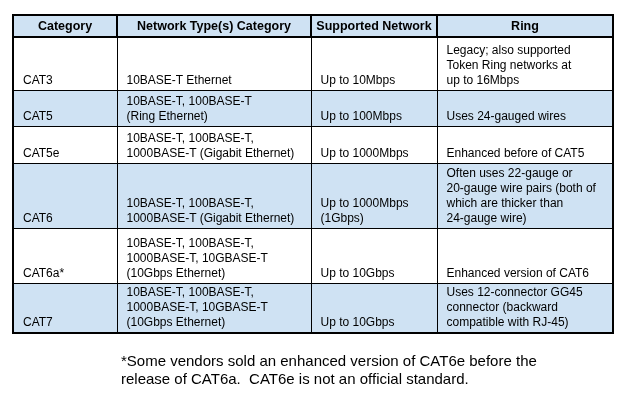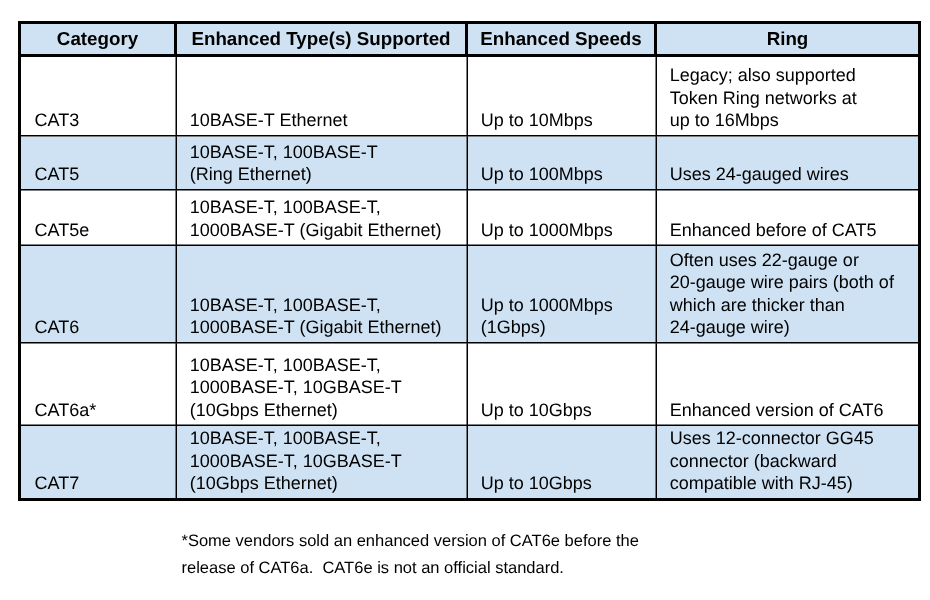--- a/index.html
+++ b/index.html
@@ -55,41 +55,41 @@
   tbody tr:nth-child(1) { height: 53px; }
   tbody tr:nth-child(2) { height: 36px; }
   tbody tr:nth-child(3) { height: 37px; }
   tbody tr:nth-child(4) { height: 65px; }
   tbody tr:nth-child(5) { height: 55px; }
   tbody tr:nth-child(6) { height: 46px; }
 
   .footnote {
     position: absolute;
     left: 121px; top: 352px;
-    font-size: 11px;
+    font-size: 15px;
     line-height: 18px;
     white-space: pre-wrap;
   }
 </style>
 </head>
 <body>
 
 <div class="sheet">
   <table class="cat-table">
     <colgroup>
       <col class="c-category">
       <col class="c-network">
       <col class="c-speeds">
       <col class="c-notes">
     </colgroup>
     <thead>
       <tr>
         <th>Category</th>
-        <th>Enhanced Type(s) Supported</th>
-        <th>Enhanced Speeds</th>
+        <th>Network Type(s) Category</th>
+        <th>Supported Network</th>
         <th>Ring</th>
       </tr>
     </thead>
     <tbody>
       <tr>
         <td>CAT3</td>
         <td>10BASE-T Ethernet</td>
         <td>Up to 10Mbps</td>
         <td>Legacy; also supported
 Token Ring networks at

